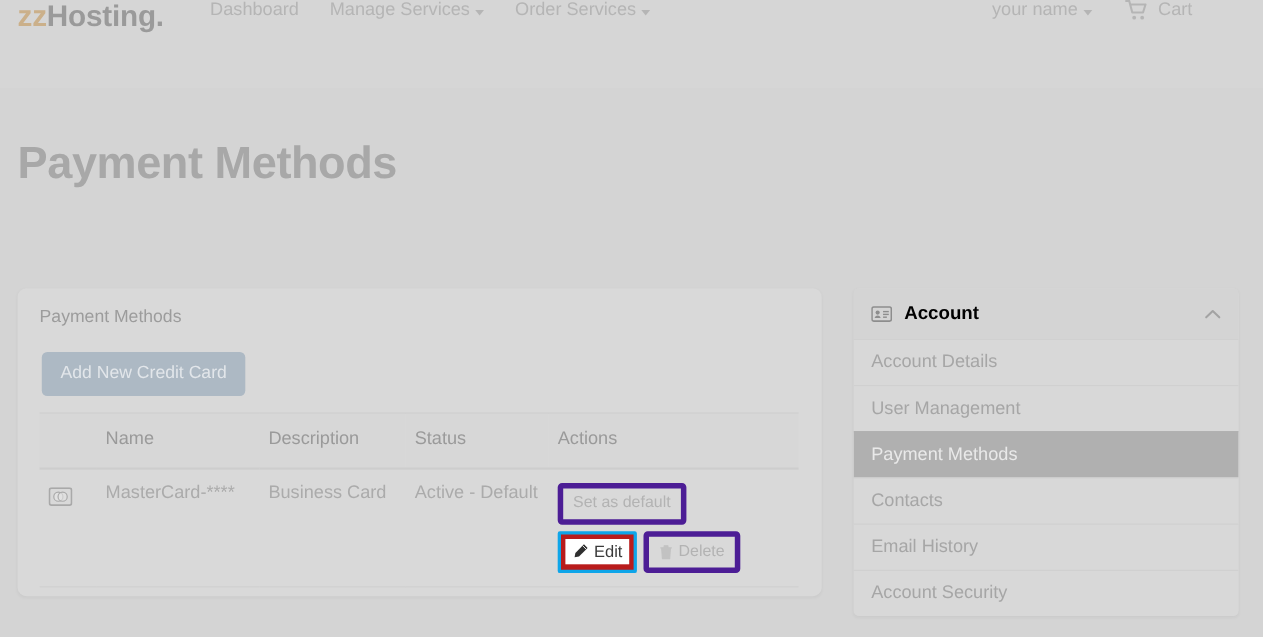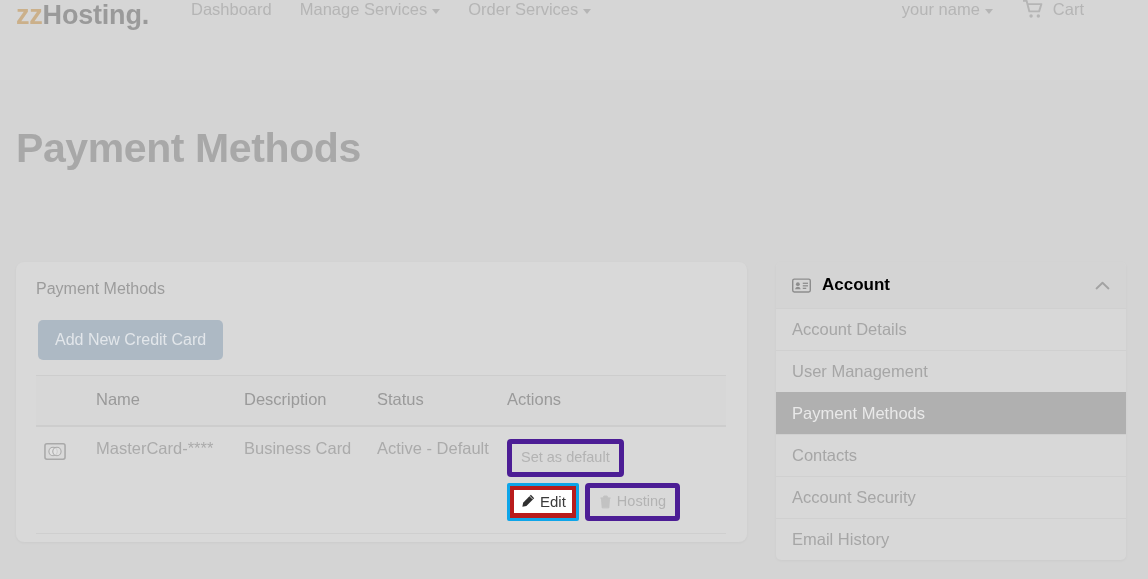--- a/index.html
+++ b/index.html
@@ -305,21 +305,21 @@
                     <path d="M11.6 0.9l3.5 3.5-8.3 8.3-4.3 0.8 0.8-4.3z" fill="#2f2f2f"></path>
                     <path d="M10.3 2.2l3.5 3.5" stroke="#ffffff" stroke-width="0.9"></path>
                   </svg>
                   <span>Edit</span>
                 </button>
               </span>
               <button class="act-btn">
                 <svg class="gi" viewBox="0 0 14 16">
                   <path d="M1 3.5h12M5 1.2h4v2.3H5zM2.4 3.5l0.8 11.2h7.6l0.8-11.2z" fill="#c2c2c2" stroke="#c2c2c2" stroke-width="1.1" stroke-linejoin="round"></path>
                 </svg>
-                <span>Hosting</span>
+                <span>Delete</span>
               </button>
             </div>
           </td>
         </tr>
       </tbody>
     </table>
   </div>
 
   <div class="sidebar">
     <div class="sb-head">
@@ -333,17 +333,17 @@
       </svg>
       <span class="sb-title">Account</span>
       <svg class="chev" viewBox="0 0 16 10">
         <path d="M1.4 8.3L8 2l6.6 6.3" fill="none" stroke="#a3a3a3" stroke-width="2.1" stroke-linecap="round" stroke-linejoin="round"></path>
       </svg>
     </div>
     <div class="sb-item">Account Details</div>
     <div class="sb-item">User Management</div>
     <div class="sb-item active">Payment Methods</div>
     <div class="sb-item">Contacts</div>
+    <div class="sb-item">Email History</div>
     <div class="sb-item">Account Security</div>
-    <div class="sb-item">Email History</div>
   </div>
 
 </div>
 
 </body></html>

